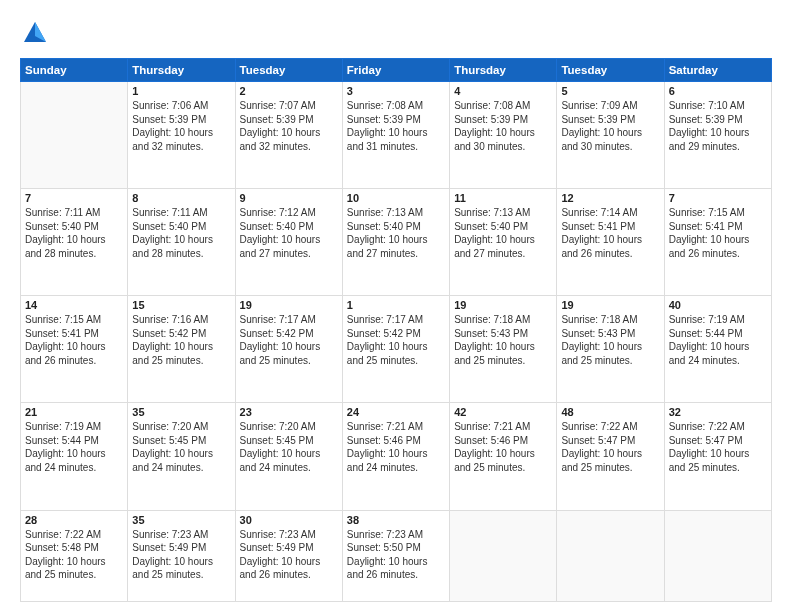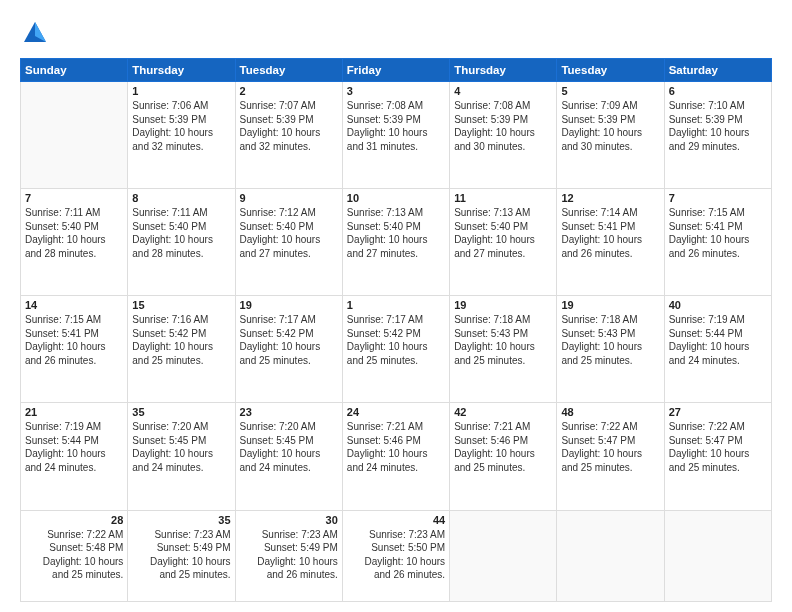--- a/index.html
+++ b/index.html
@@ -97,21 +97,20 @@
     .day-info {
       font-size: 10px;
       color: #333;
       line-height: 1.35;
     }
     tr.week-row td {
       height: 88px;
     }
     tr.last-row td {
       height: 72px;
-      text-align: right;
     }
   </style>
 </head>
 <body>
 
 <div class="page">
   <div class="header">
     <div class="logo">
       <svg class="logo-icon" viewBox="0 0 30 30" xmlns="http://www.w3.org/2000/svg">
         <polygon points="15,4 26,24 4,24" fill="#1565c0"></polygon>
@@ -247,39 +246,39 @@
           </td>
           <td>
             <span class="day-number">42</span>
             <div class="day-info">Sunrise: 7:21 AM<br>Sunset: 5:46 PM<br>Daylight: 10 hours<br>and 25 minutes.</div>
           </td>
           <td>
             <span class="day-number">48</span>
             <div class="day-info">Sunrise: 7:22 AM<br>Sunset: 5:47 PM<br>Daylight: 10 hours<br>and 25 minutes.</div>
           </td>
           <td>
-            <span class="day-number">27</span>
+            <span class="day-number">32</span>
             <div class="day-info">Sunrise: 7:22 AM<br>Sunset: 5:47 PM<br>Daylight: 10 hours<br>and 25 minutes.</div>
           </td>
         </tr>
         <tr class="last-row">
           <td>
             <span class="day-number">28</span>
             <div class="day-info">Sunrise: 7:22 AM<br>Sunset: 5:48 PM<br>Daylight: 10 hours<br>and 25 minutes.</div>
           </td>
           <td>
             <span class="day-number">35</span>
             <div class="day-info">Sunrise: 7:23 AM<br>Sunset: 5:49 PM<br>Daylight: 10 hours<br>and 25 minutes.</div>
           </td>
           <td>
             <span class="day-number">30</span>
             <div class="day-info">Sunrise: 7:23 AM<br>Sunset: 5:49 PM<br>Daylight: 10 hours<br>and 26 minutes.</div>
           </td>
           <td>
-            <span class="day-number">44</span>
+            <span class="day-number">38</span>
             <div class="day-info">Sunrise: 7:23 AM<br>Sunset: 5:50 PM<br>Daylight: 10 hours<br>and 26 minutes.</div>
           </td>
           <td class="empty"></td>
           <td class="empty"></td>
           <td class="empty"></td>
         </tr>
       </tbody>
   </table>
 </div>
 

